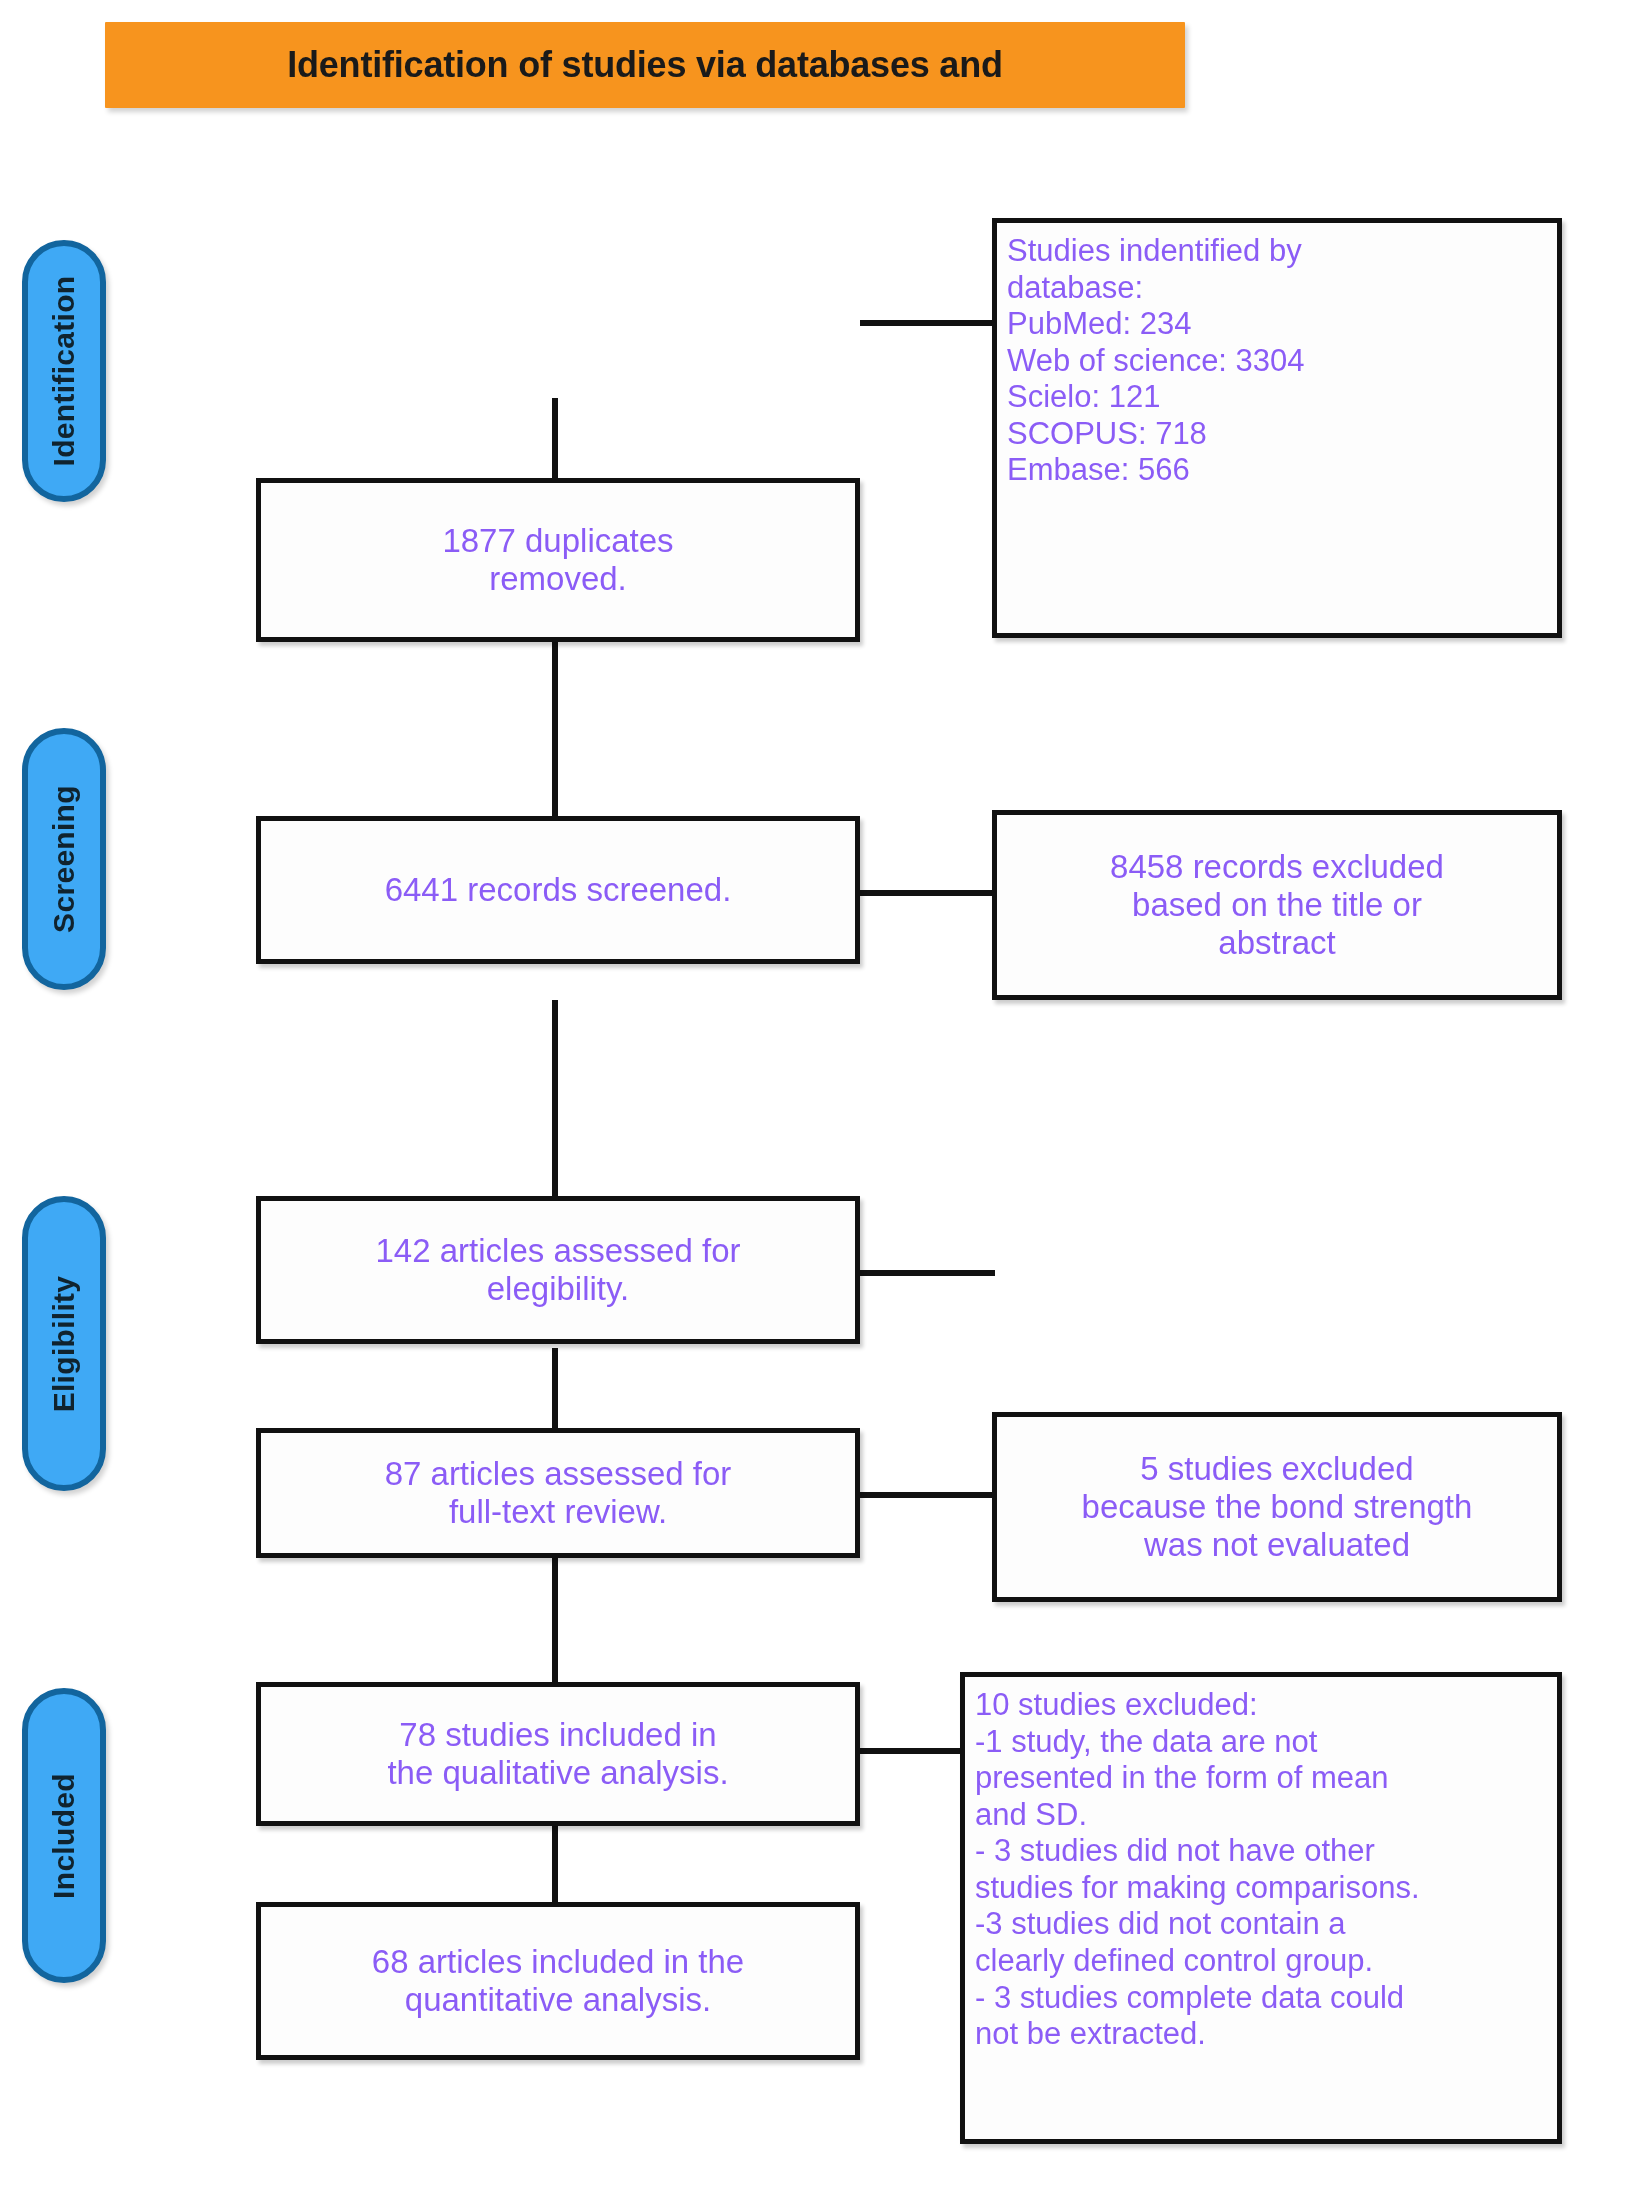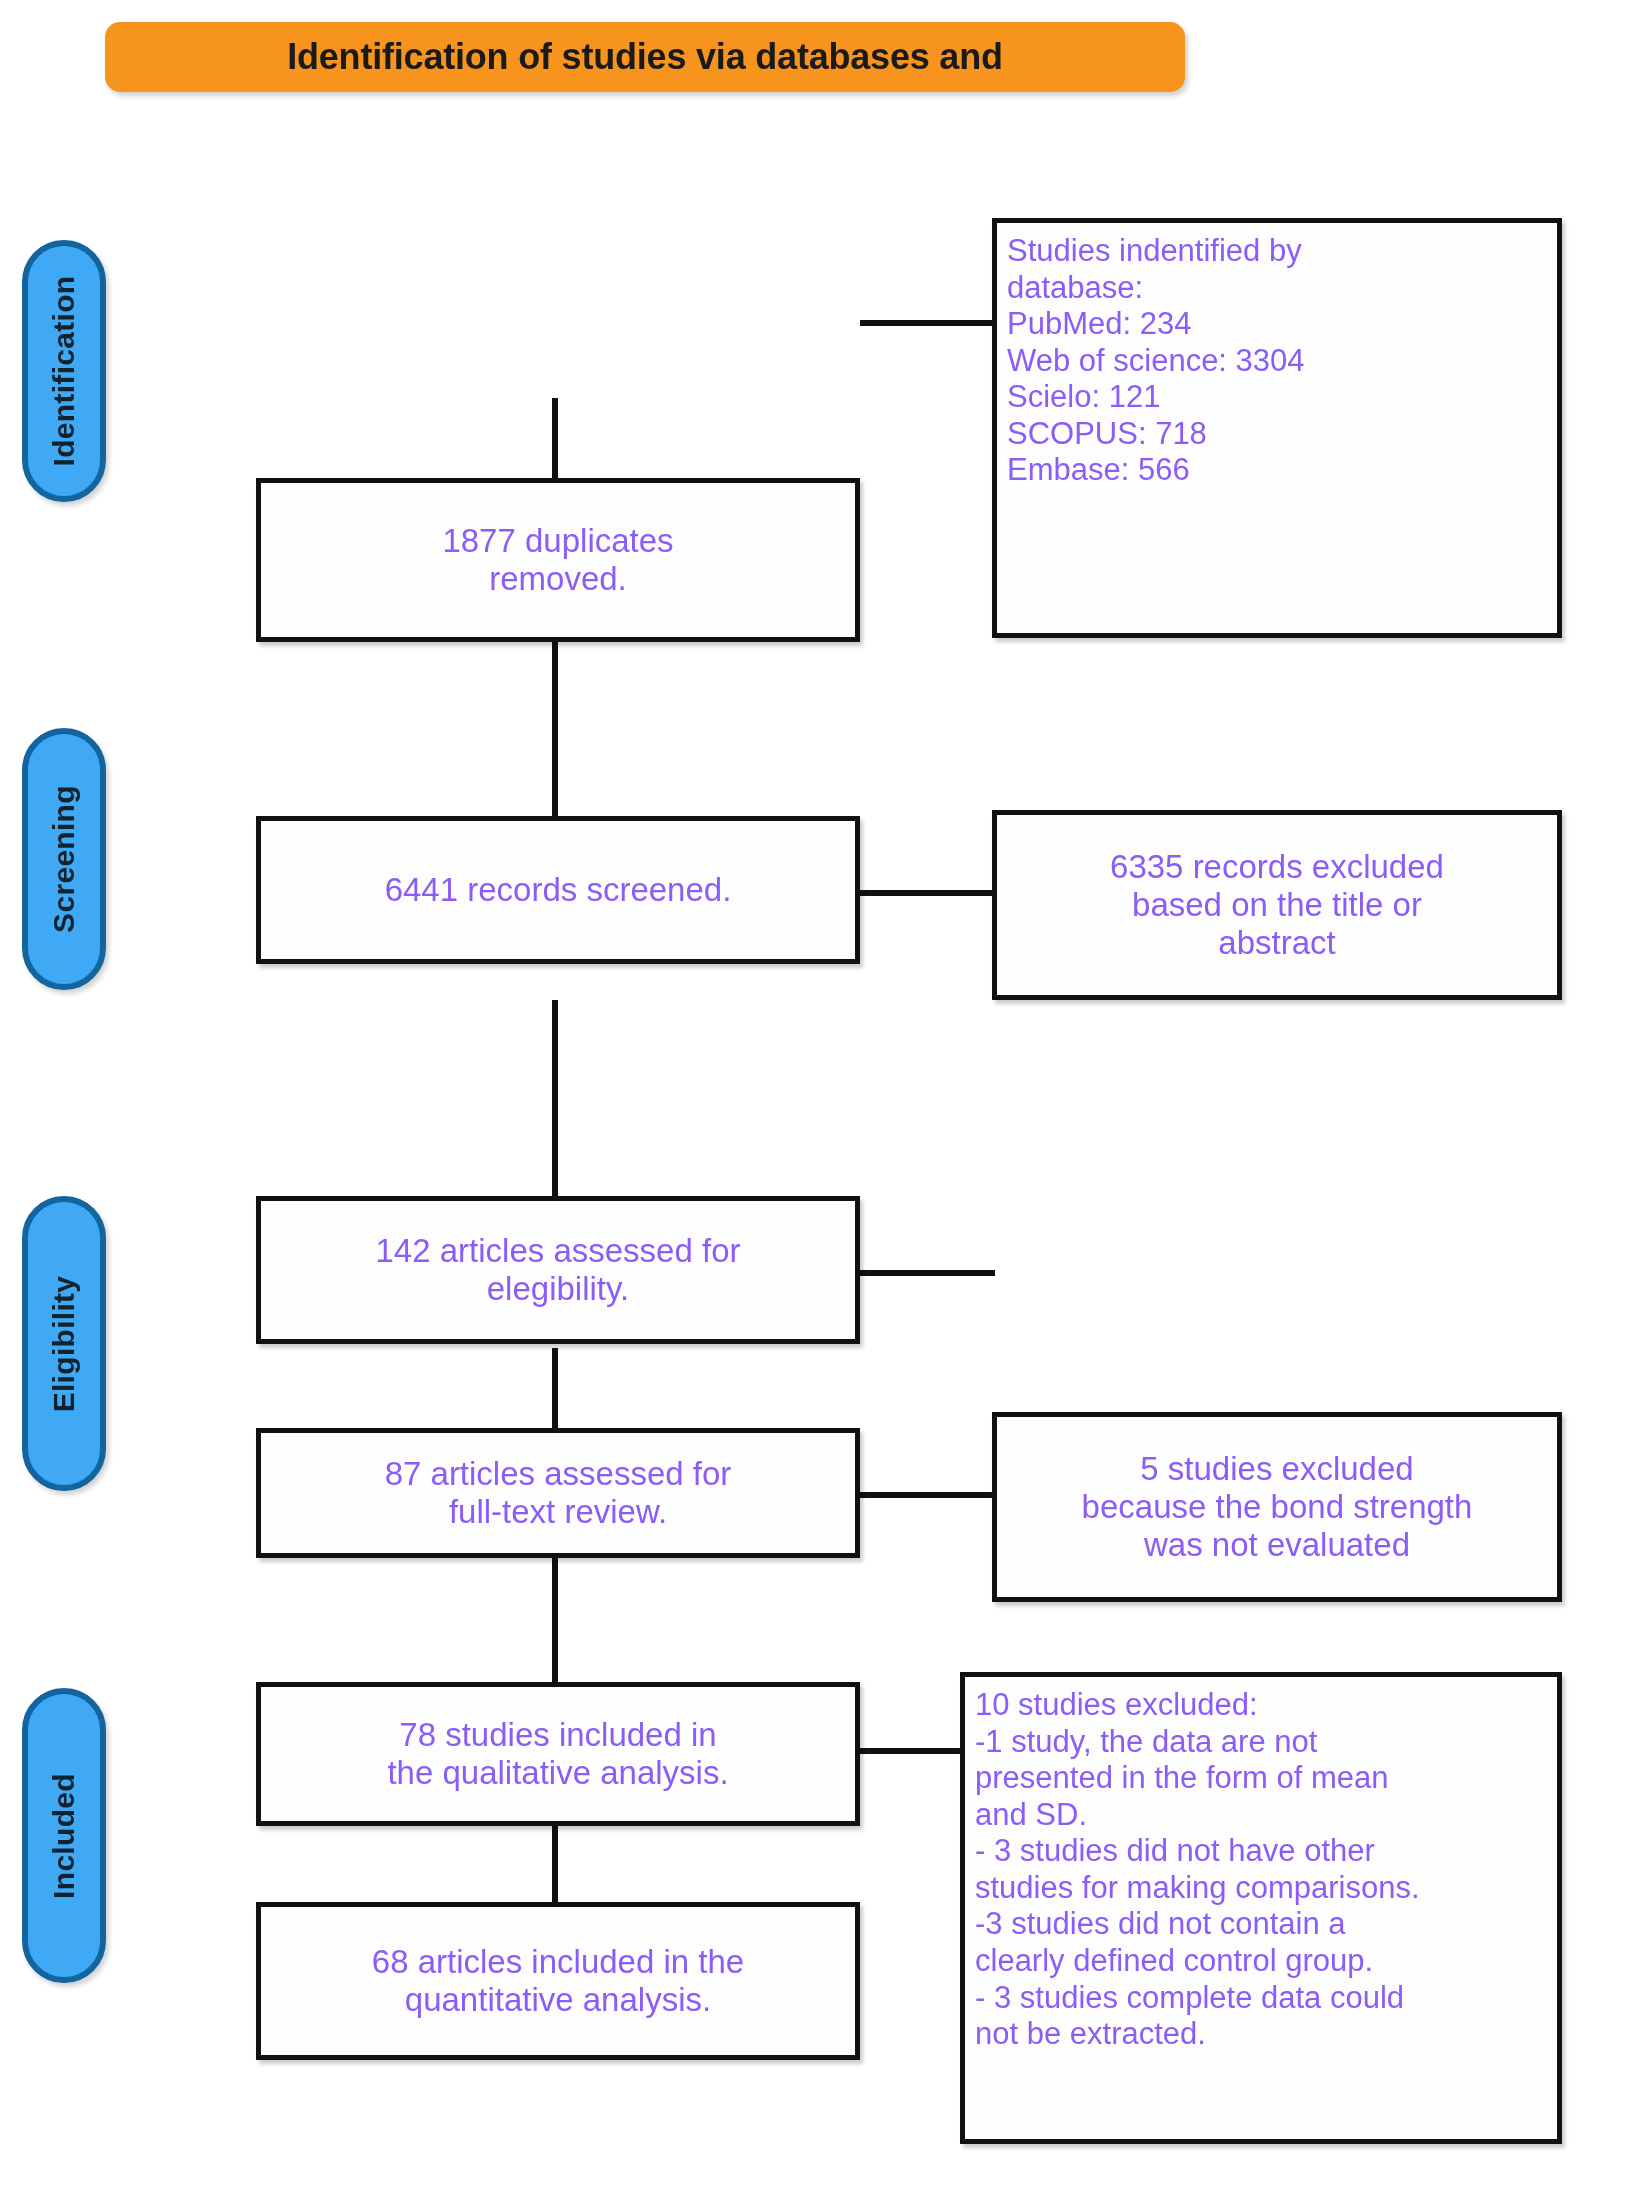--- a/index.html
+++ b/index.html
@@ -19,23 +19,23 @@
     background: #ffffff;
     overflow: hidden;
   }
 
   
   .banner {
     position: absolute;
     left: 105px;
     top: 22px;
     width: 1080px;
-    height: 70px;
+    height: 86px;
     background: #F7941E;
-    border-radius: 15px;
+    border-radius: 1px;
     display: flex;
     align-items: center;
     justify-content: center;
     box-shadow: 3px 4px 5px rgba(0,0,0,0.18);
   }
   .banner-text {
     font-size: 36px;
     font-weight: bold;
     color: #1a1a1a;
     letter-spacing: -0.2px;
@@ -159,21 +159,21 @@
   <div class="box center" style="left:256px; top:478px; width:604px; height:164px;">
     <div class="box-text">1877 duplicates
 removed.</div>
   </div>
 
   <div class="box center" style="left:256px; top:816px; width:604px; height:148px;">
     <div class="box-text">6441 records screened.</div>
   </div>
 
   <div class="box center" style="left:992px; top:810px; width:570px; height:190px;">
-    <div class="box-text">6335 records excluded
+    <div class="box-text">8458 records excluded
 based on the title or
 abstract</div>
   </div>
 
   <div class="box center" style="left:256px; top:1196px; width:604px; height:148px;">
     <div class="box-text">142 articles assessed for
 elegibility.</div>
   </div>
 
 

